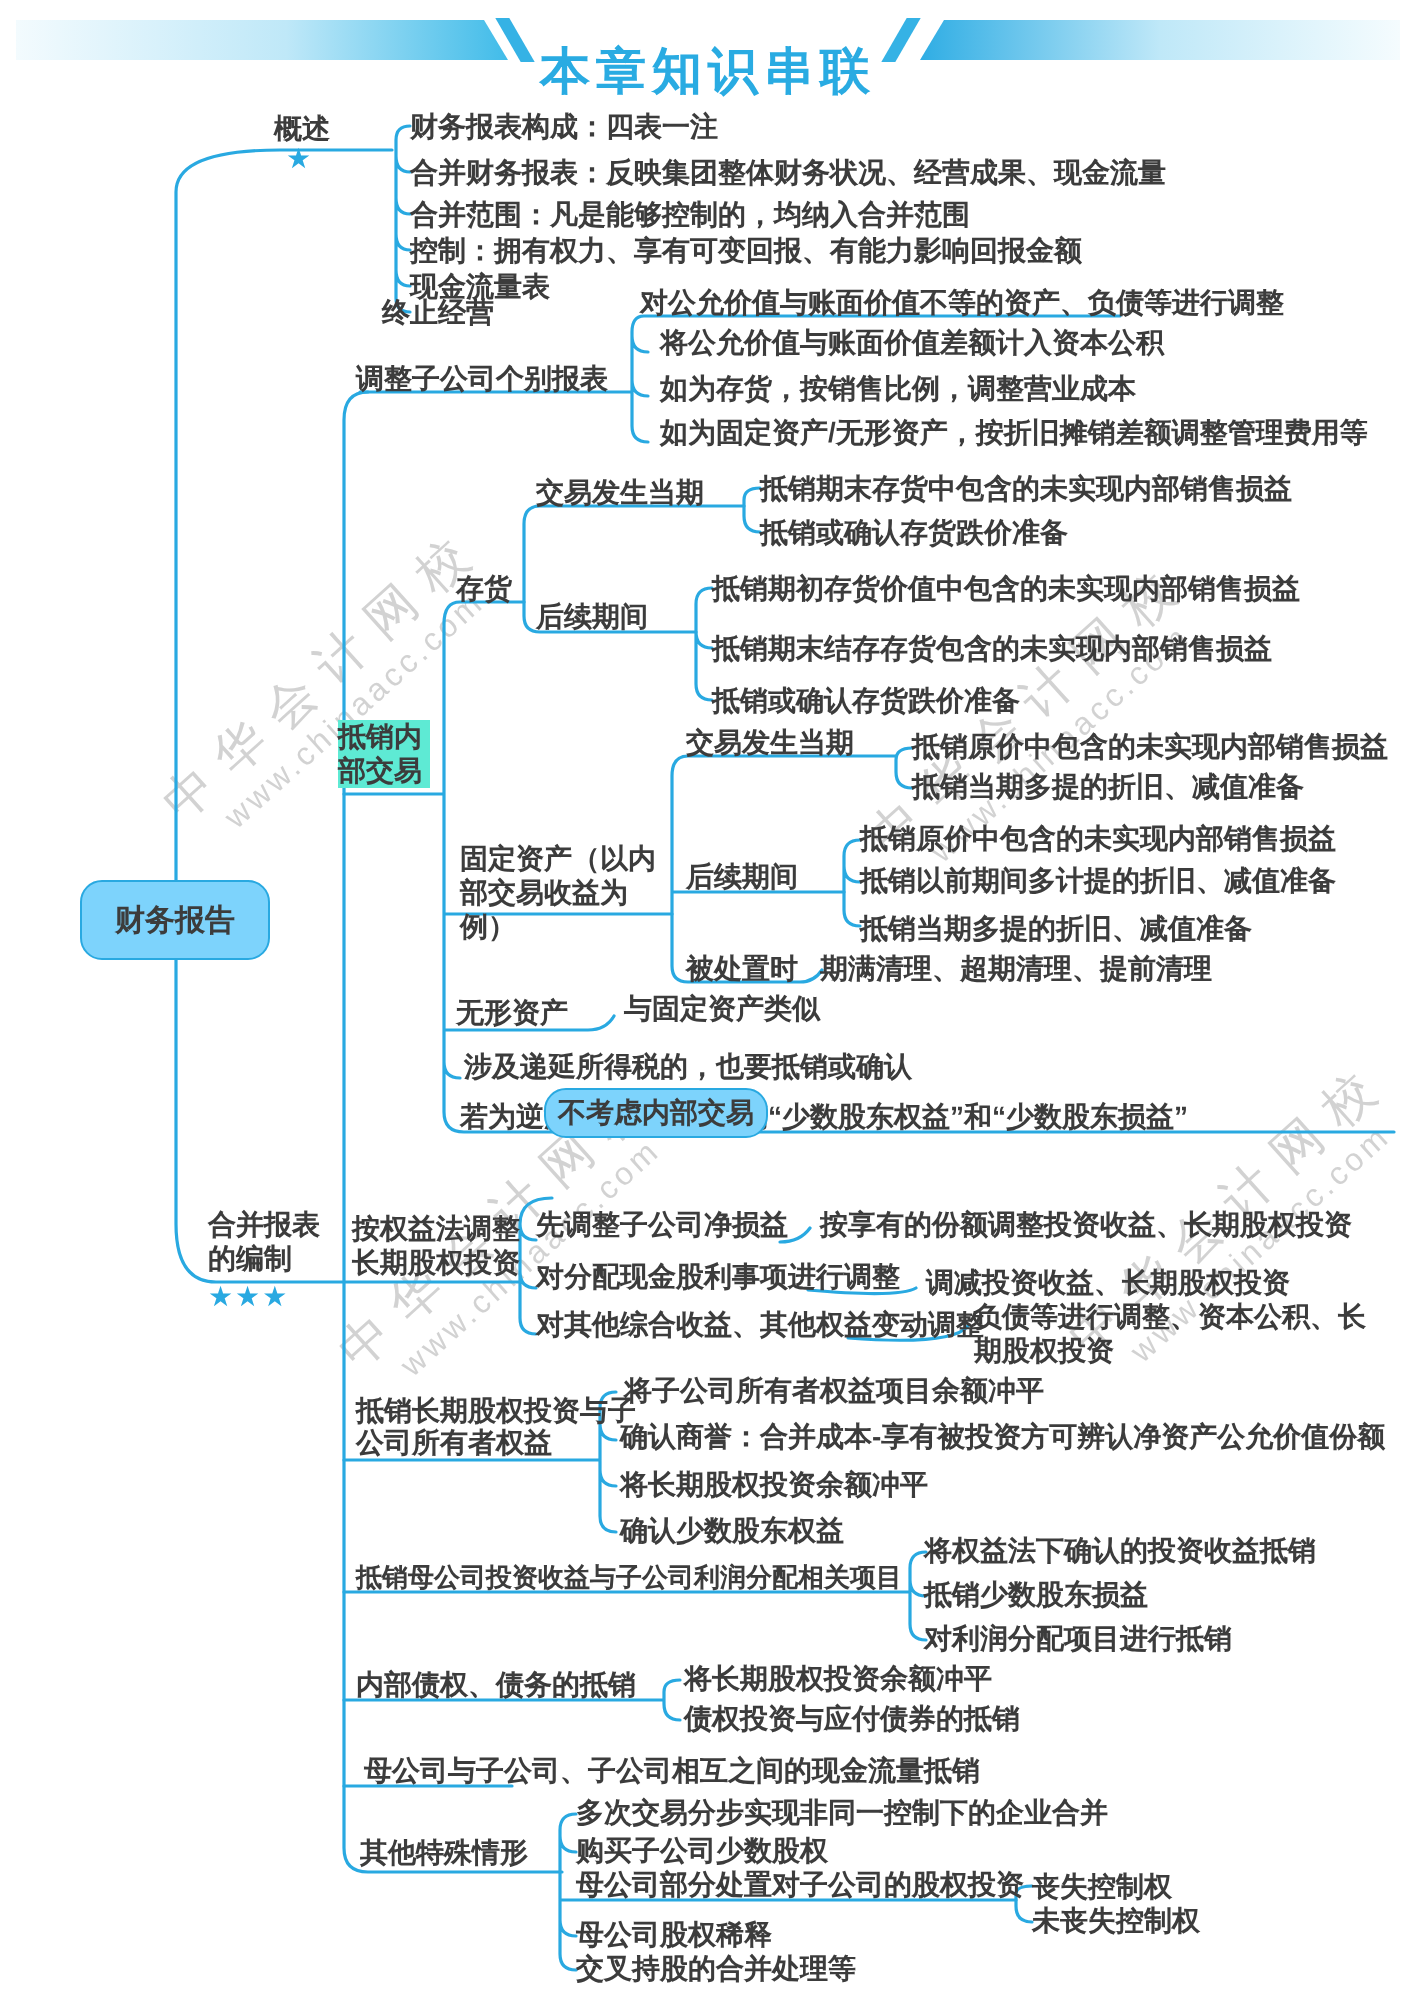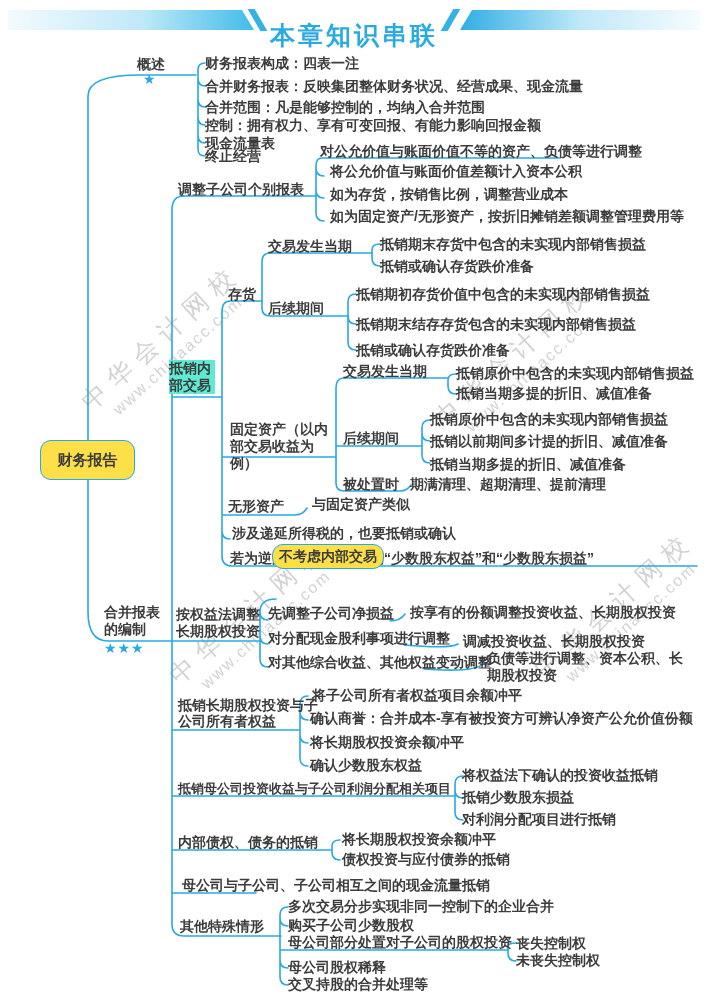--- a/index.html
+++ b/index.html
@@ -9,21 +9,21 @@
   }
   
   .nd{
     position:absolute;z-index:2;font-size:14px;font-weight:700;color:#3c3c3c;
     line-height:17px;white-space:nowrap;letter-spacing:0px;
   }
   .wrap{white-space:normal;}
   .star{position:absolute;z-index:2;color:#29a9e1;font-size:14px;letter-spacing:1px;line-height:14px;}
   
   .boxnode{
-    position:absolute;z-index:2;border:1.6px solid #29a9e1;border-radius:11px;background:#fde047;
+    position:absolute;z-index:2;border:1.6px solid #29a9e1;border-radius:11px;background:#7dd3fc;
     display:flex;align-items:center;justify-content:center;
     font-size:14px;font-weight:700;color:#3c3c3c;
   }
   
   .bar{position:absolute;top:10px;height:20px;z-index:2;}
   .bar-left{left:8px;width:246px;background:linear-gradient(90deg,#f3fbfe 0%,#bfe8f8 55%,#41bce9 100%);
     clip-path:polygon(0 0,calc(100% - 12px) 0,100% 100%,0 100%);}
   .bar-right{left:460px;width:240px;background:linear-gradient(90deg,#2fade4 0%,#bfe8f8 50%,#f5fcfe 100%);
     clip-path:polygon(12px 0,100% 0,100% 100%,0 100%);}
   .slash{position:absolute;top:9px;width:7px;height:22px;background:#35b2e5;z-index:2;}
@@ -105,21 +105,21 @@
   <span>财务报告</span>
 </div>
 
 <div class="nd" style="left:137px;top:56px;">概述</div>
 <div class="star" style="left:143px;top:72px;">★</div>
 <div class="nd" style="left:205px;top:55px;">财务报表构成：四表一注</div>
 <div class="nd" style="left:205px;top:78px;">合并财务报表：反映集团整体财务状况、经营成果、现金流量</div>
 <div class="nd" style="left:205px;top:99px;">合并范围：凡是能够控制的，均纳入合并范围</div>
 <div class="nd" style="left:205px;top:117px;">控制：拥有权力、享有可变回报、有能力影响回报金额</div>
 <div class="nd" style="left:205px;top:135px;">现金流量表</div>
-<div class="nd" style="left:205px;top:148px;">终止经营</div>
+<div class="nd" style="left:191px;top:148px;">终止经营</div>
 
 <div class="nd" style="left:178px;top:181px;">调整子公司个别报表</div>
 <div class="nd" style="left:320px;top:143px;">对公允价值与账面价值不等的资产、负债等进行调整</div>
 <div class="nd" style="left:330px;top:163px;">将公允价值与账面价值差额计入资本公积</div>
 <div class="nd" style="left:330px;top:186px;">如为存货，按销售比例，调整营业成本</div>
 <div class="nd" style="left:330px;top:208px;">如为固定资产/无形资产，按折旧摊销差额调整管理费用等</div>
 
 <div class="nd wrap whitebg" style="left:169px;top:360px;width:46px;">抵销内部交易</div>
 
 <div class="nd" style="left:228px;top:286px;">存货</div>

